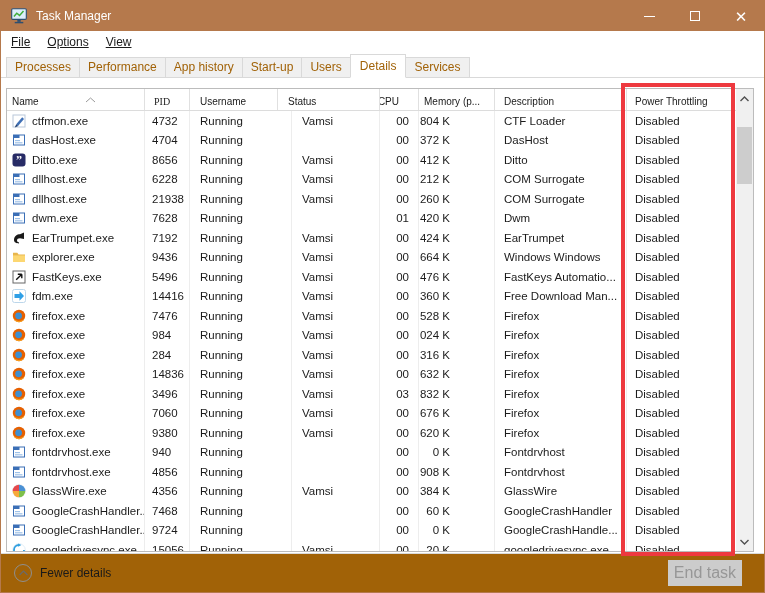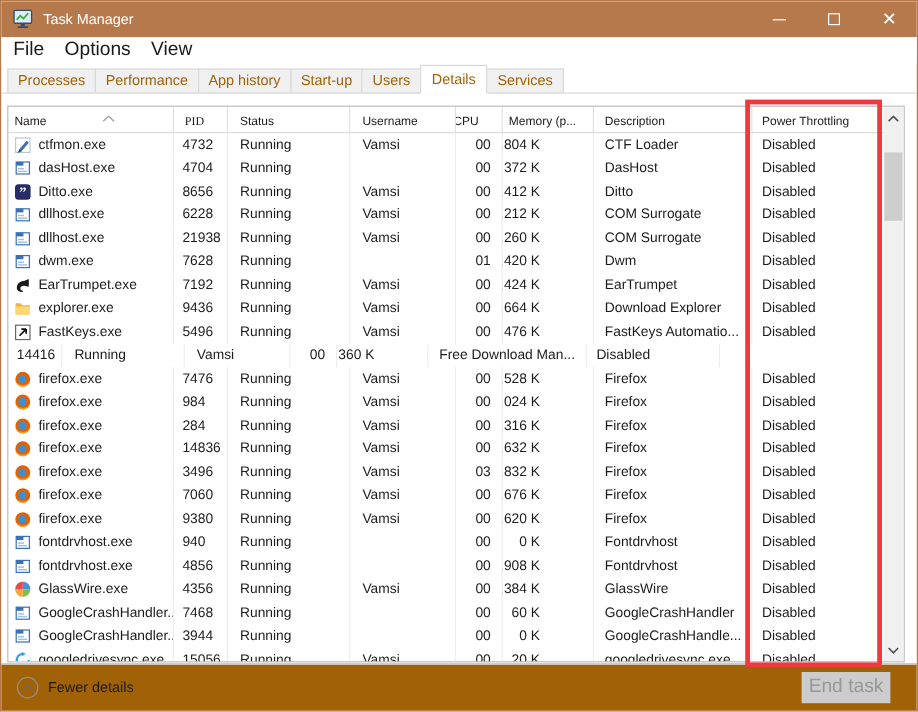--- a/index.html
+++ b/index.html
@@ -15,21 +15,21 @@
   .window-title { font-size:12px; }
   .win-controls { position:absolute; right:0; top:0; height:30px; display:flex; }
   .win-btn { width:46px; height:30px; display:flex; align-items:center; justify-content:center; color:#fff; }
   .glyph-min { width:11px; height:1px; background:#fff; display:block; }
   .glyph-max { width:10px; height:10px; border:1px solid #fff; display:block; }
   .glyph-close { font-size:15px; line-height:1; }
 
   
   .menubar { position:absolute; left:0; top:30px; width:100%; height:22px; background:#fff;
              display:flex; align-items:center; padding-left:10px; }
-  .menu-item { font-size:16px; color:#1a1a1a; margin-right:17px; }
+  .menu-item { font-size:12px; color:#1a1a1a; margin-right:17px;text-decoration:underline; }
 
   
   .tabstrip { position:absolute; left:0; top:52px; width:100%; height:25px;
               display:flex; align-items:flex-end; padding-left:5px; }
   .tabstrip::after { content:""; position:absolute; left:0; bottom:0; width:100%; height:1px; background:#d9d9d9; }
   .tab { font-size:12px; color:#a16207; background:#f0f0f0; border:1px solid #d9d9d9;
          padding:2px 8px 3px 8px; margin-right:-1px; position:relative; z-index:1; }
   .tab.active { background:#fff; border-bottom:1px solid #fff; padding:4px 9px 4px 9px; z-index:3; }
 
   
@@ -126,22 +126,22 @@
 
   <div class="table">
     <div class="thead" id="thead">
       <span class="sort-caret">
         <svg width="11" height="6" viewBox="0 0 11 6">
             <polyline points="1,5 5.5,1 10,5" fill="none" stroke="#9a9a9a" stroke-width="1"></polyline>
           </svg>
       </span>
     <div class="hcell c-name h-name">Name</div>
         <div class="hcell c-pid h-pid">PID</div>
+        <div class="hcell c-username h-username">Username</div>
         <div class="hcell c-status h-status">Status</div>
-        <div class="hcell c-username h-username">Username</div>
         <div class="hcell c-cpu h-cpu">CPU</div>
         <div class="hcell c-memory h-memory">Memory (p...</div>
         <div class="hcell c-description h-description">Description</div>
         <div class="hcell c-power h-power">Power Throttling</div>
       </div>
     <div class="tbody" id="tbody">
         <div class="row">
           <div class="cell c-name">
             <span class="proc-icon">
               <svg width="14" height="14" viewBox="0 0 14 14">
@@ -283,21 +283,21 @@
                 <path d="M1 5.4 H13 V12 H1z" fill="#fcd772"></path>
               </svg>
             </span>
             <span>explorer.exe</span>
           </div>
           <div class="cell c-pid">9436</div>
           <div class="cell c-status">Running</div>
           <div class="cell c-username">Vamsi</div>
           <div class="cell c-cpu">00</div>
           <div class="cell c-memory">28,664 K</div>
-          <div class="cell c-description">Download Explorer</div>
+          <div class="cell c-description">Windows Windows</div>
           <div class="cell c-power">Disabled</div>
         </div>
         <div class="row">
           <div class="cell c-name">
             <span class="proc-icon">
               <svg width="14" height="14" viewBox="0 0 14 14">
                 <rect x="1" y="1" width="12" height="12" fill="#fff" stroke="#666"></rect>
                 <path d="M4.2 9.8 L9.8 4.2 M9.8 4.2 h-4 M9.8 4.2 v4" stroke="#111" stroke-width="1.4" fill="none"></path>
               </svg>
             </span>
@@ -305,20 +305,29 @@
           </div>
           <div class="cell c-pid">5496</div>
           <div class="cell c-status">Running</div>
           <div class="cell c-username">Vamsi</div>
           <div class="cell c-cpu">00</div>
           <div class="cell c-memory">2,476 K</div>
           <div class="cell c-description">FastKeys Automatio...</div>
           <div class="cell c-power">Disabled</div>
         </div>
         <div class="row">
+          <div class="cell c-name">
+            <span class="proc-icon">
+              <svg width="14" height="14" viewBox="0 0 14 14">
+                <rect x="0.5" y="0.5" width="13" height="13" rx="2" fill="#fff" stroke="#bcd6ea"></rect>
+                <path d="M2.5 5 h5 V2.2 L12 7 L7.5 11.8 V9 h-5 z" fill="#2e9fe6"></path>
+              </svg>
+            </span>
+            <span>fdm.exe</span>
+          </div>
           <div class="cell c-pid">14416</div>
           <div class="cell c-status">Running</div>
           <div class="cell c-username">Vamsi</div>
           <div class="cell c-cpu">00</div>
           <div class="cell c-memory">8,360 K</div>
           <div class="cell c-description">Free Download Man...</div>
           <div class="cell c-power">Disabled</div>
         </div>
         <div class="row">
           <div class="cell c-name">
@@ -539,21 +548,21 @@
             <span class="proc-icon">
               <svg width="14" height="14" viewBox="0 0 14 14">
                 <rect x="1.5" y="2" width="11" height="10" fill="#fff" stroke="#3b6fb6"></rect>
                 <rect x="1.5" y="2" width="6" height="3" fill="#3b6fb6"></rect>
                 <rect x="3" y="7" width="5" height="1.2" fill="#9ec1e8"></rect>
                 <rect x="3" y="9.2" width="7.5" height="1.2" fill="#9ec1e8"></rect>
               </svg>
             </span>
             <span>GoogleCrashHandler...</span>
           </div>
-          <div class="cell c-pid">3944</div>
+          <div class="cell c-pid">9724</div>
           <div class="cell c-status">Running</div>
           <div class="cell c-username"></div>
           <div class="cell c-cpu">00</div>
           <div class="cell c-memory">0 K</div>
           <div class="cell c-description">GoogleCrashHandle...</div>
           <div class="cell c-power">Disabled</div>
         </div>
         <div class="row">
           <div class="cell c-name">
             <span class="proc-icon">

